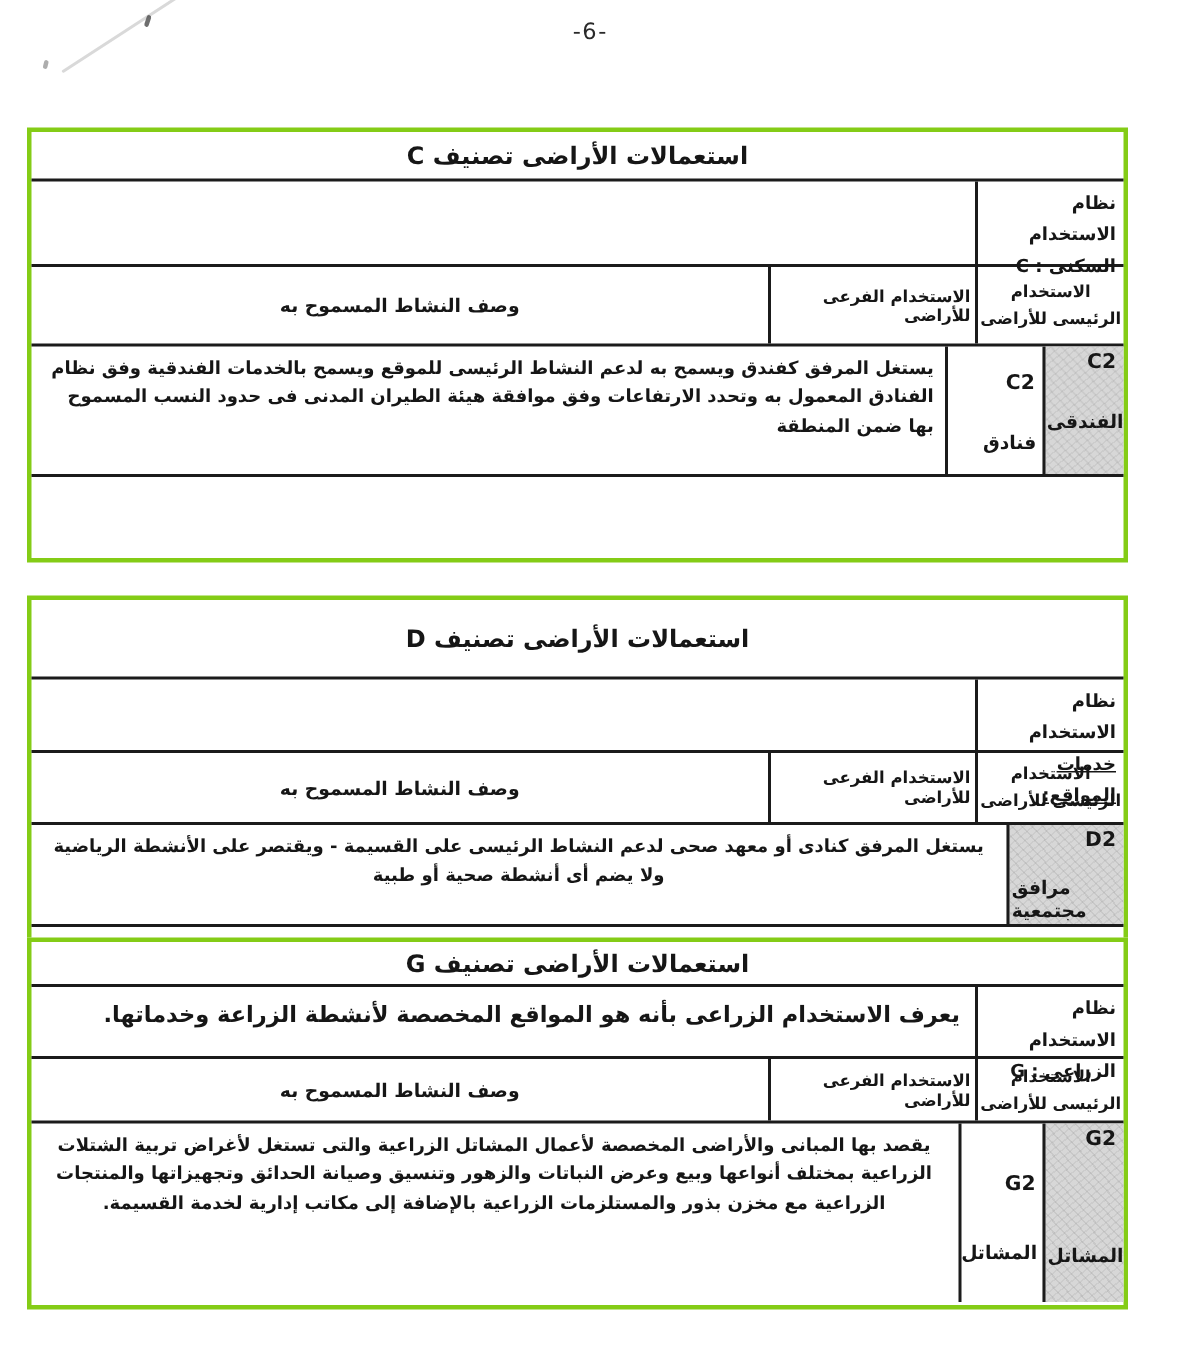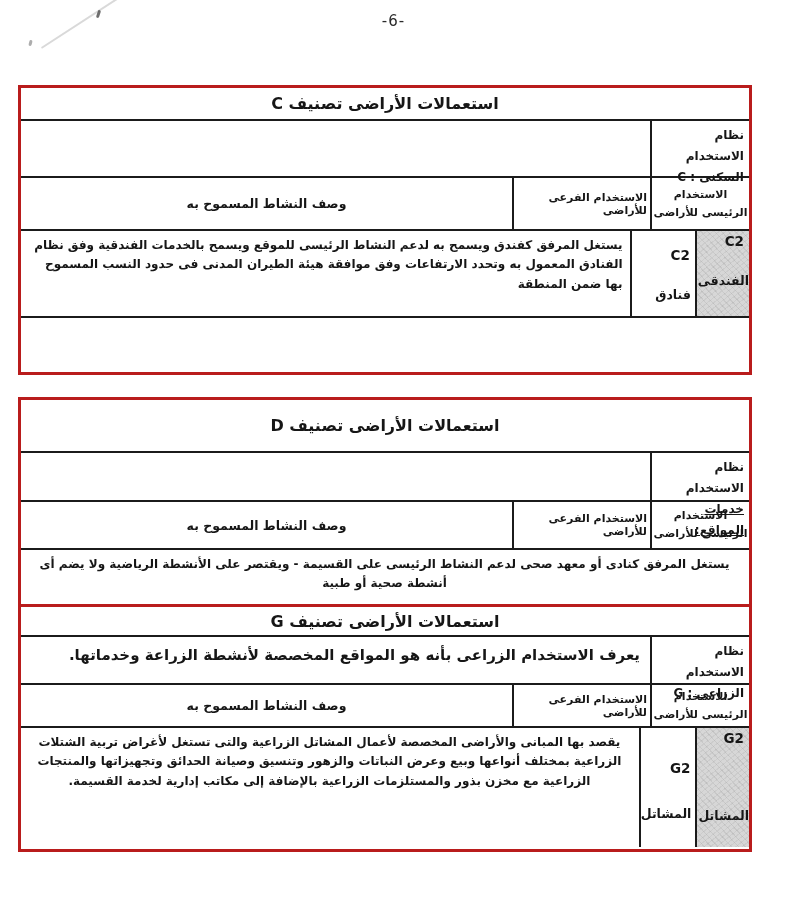--- a/index.html
+++ b/index.html
@@ -12,27 +12,27 @@
   .page-number{
     position:absolute;top:12px;left:0;width:787px;text-align:center;
     font-size:15px;font-weight:normal;color:#2a2a2a;letter-spacing:1px;
   }
   .artifact{position:absolute;background:#b9b9b9;opacity:.55;border-radius:2px;}
   .a1{left:34px;top:22px;width:92px;height:2px;transform:rotate(-33deg);}
   .a2{left:97px;top:10px;width:3px;height:8px;background:#4a4a4a;opacity:.8;transform:rotate(18deg);}
   .a3{left:29px;top:40px;width:3px;height:6px;background:#8a8a8a;opacity:.7;transform:rotate(14deg);}
   
   .tbox{
-    position:absolute;left:18px;width:734px;border:3px solid #b91c1c;
+    position:absolute;left:18px;width:734px;border:3px solid #84cc16;
     box-sizing:border-box;display:flex;flex-direction:column;direction:rtl;
     background:#fff;
   }
   .t-c{top:85px;height:290px;}
   .t-d{top:397px;height:248px;}
-  .t-g{top:604px;height:248px;}
+  .t-g{top:625px;height:248px;}
   .trow{display:flex;flex-direction:row;direction:ltr;box-sizing:border-box;flex:0 0 auto;}
   .trow + .trow{border-top:2px solid #1b1b1b;}
   .cell{box-sizing:border-box;position:relative;}
   .c-desc{flex:1 1 auto;}
   .c-sub{width:138px;border-left:2px solid #1b1b1b;}
   .c-main{width:99px;border-left:2px solid #1b1b1b;}
   .c-span{flex:1 1 auto;}
   
   .title-row{align-items:center;justify-content:center;}
   .t-c .title-row{height:31px;}
@@ -131,20 +131,24 @@
       <div class="system-value">خدمات المواقع:</div>
     </div>
   </div>
   <div class="trow header-row">
     <div class="cell c-desc h-desc">وصف النشاط المسموح به</div>
     <div class="cell c-sub h-sub">الاستخدام الفرعى للأراضى</div>
     <div class="cell c-main h-main">الاستخدام الرئيسى للأراضى</div>
   </div>
   <div class="trow data-row">
     <div class="cell c-desc desc-cell">يستغل المرفق كنادى أو معهد صحى لدعم النشاط الرئيسى على القسيمة - ويقتصر على الأنشطة الرياضية ولا يضم أى أنشطة صحية أو طبية</div>
+    <div class="cell c-main code-label-cell shaded">
+      <div class="code">D2</div>
+      <div class="cell-label main-label">مرافق مجتمعية</div>
+    </div>
   </div>
   <div class="trow strip-row"></div>
 </section>
 
 <section class="tbox t-g">
   <div class="trow title-row">
     <span class="table-title">استعمالات الأراضى تصنيف  G</span>
   </div>
   <div class="trow system-row">
     <div class="cell c-span definition-cell">يعرف الاستخدام الزراعى بأنه هو المواقع المخصصة لأنشطة الزراعة وخدماتها.</div>

